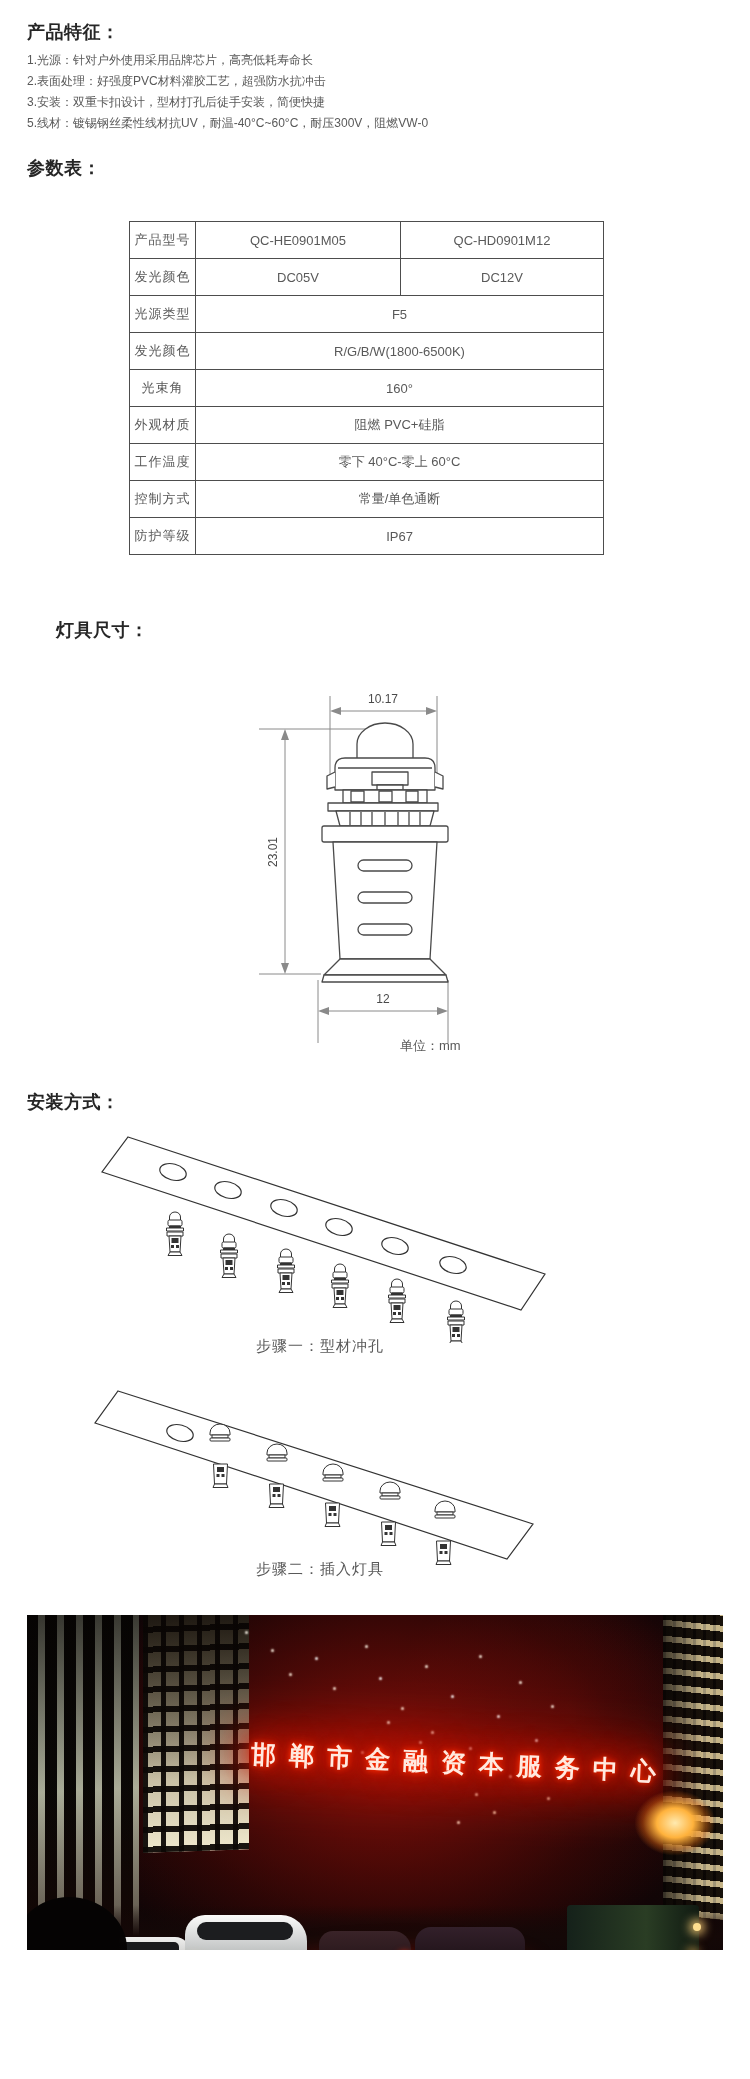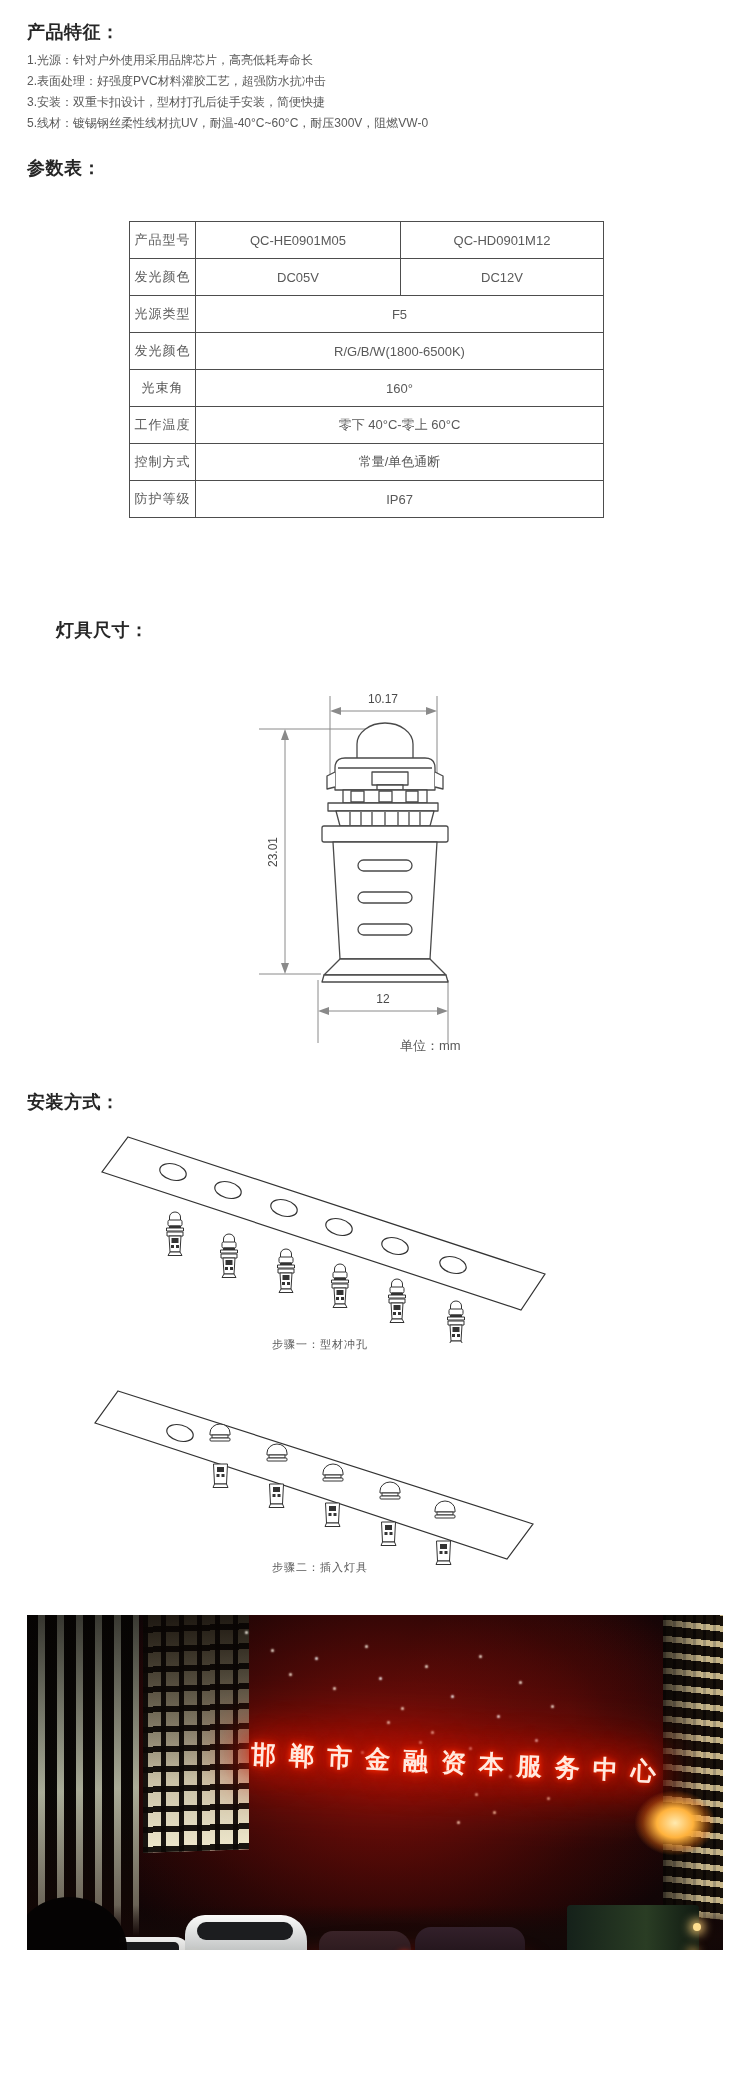--- a/index.html
+++ b/index.html
@@ -10,21 +10,21 @@
   
   .ptable{position:absolute;left:129px;top:221px;border-collapse:collapse;table-layout:fixed;width:474px;}
   .ptable td{border:1px solid #4d4d4d;height:36px;font-size:13px;color:#595959;text-align:center;padding:0 4px;}
   .ptable td.lbl{letter-spacing:1px;}
   
   .dim-svg{position:absolute;left:195px;top:686px;width:290px;height:392px;}
   .dim-svg text{font-family:"Liberation Sans",sans-serif;}
   
   .inst-svg1{position:absolute;left:62px;top:1128px;width:625px;height:215px;}
   .inst-svg2{position:absolute;left:62px;top:1386px;width:625px;height:185px;}
-  .step-caption{position:absolute;left:170px;width:300px;text-align:center;font-size:11px;color:#595959;letter-spacing:1px;}
+  .step-caption{position:absolute;left:170px;width:300px;text-align:center;font-size:15px;color:#595959;letter-spacing:1px;}
   
   .photo{position:absolute;left:27px;top:1615px;width:696px;height:378px;overflow:hidden;background:#0b0406;}
   .photo *{position:absolute;}
   .ph-base{left:0;top:0;right:0;bottom:0;
     background:
       radial-gradient(420px 300px at 52% 38%, rgba(150,15,8,.85), rgba(80,8,5,.45) 55%, rgba(0,0,0,0) 78%),
       radial-gradient(260px 200px at 78% 25%, rgba(120,12,8,.5), rgba(0,0,0,0) 70%),
       linear-gradient(180deg,#0b0406 0%,#150607 55%,#0c0405 100%);}
   .bldg-left{left:-8px;top:-6px;width:120px;height:330px;transform:skewY(-3deg);
     background:
@@ -129,20 +129,24 @@
         </tr>
     <tr>
           <td class="lbl">发光颜色</td>
           <td colspan="2">R/G/B/W(1800-6500K)</td>
         </tr>
     <tr>
           <td class="lbl">光束角</td>
           <td colspan="2">160°</td>
         </tr>
     <tr>
+          <td class="lbl">外观材质</td>
+          <td colspan="2">阻燃 PVC+硅脂</td>
+        </tr>
+    <tr>
           <td class="lbl">工作温度</td>
           <td colspan="2">零下 40°C-零上 60°C</td>
         </tr>
     <tr>
           <td class="lbl">控制方式</td>
           <td colspan="2">常量/单色通断</td>
         </tr>
     <tr>
           <td class="lbl">防护等级</td>
           <td colspan="2">IP67</td>

